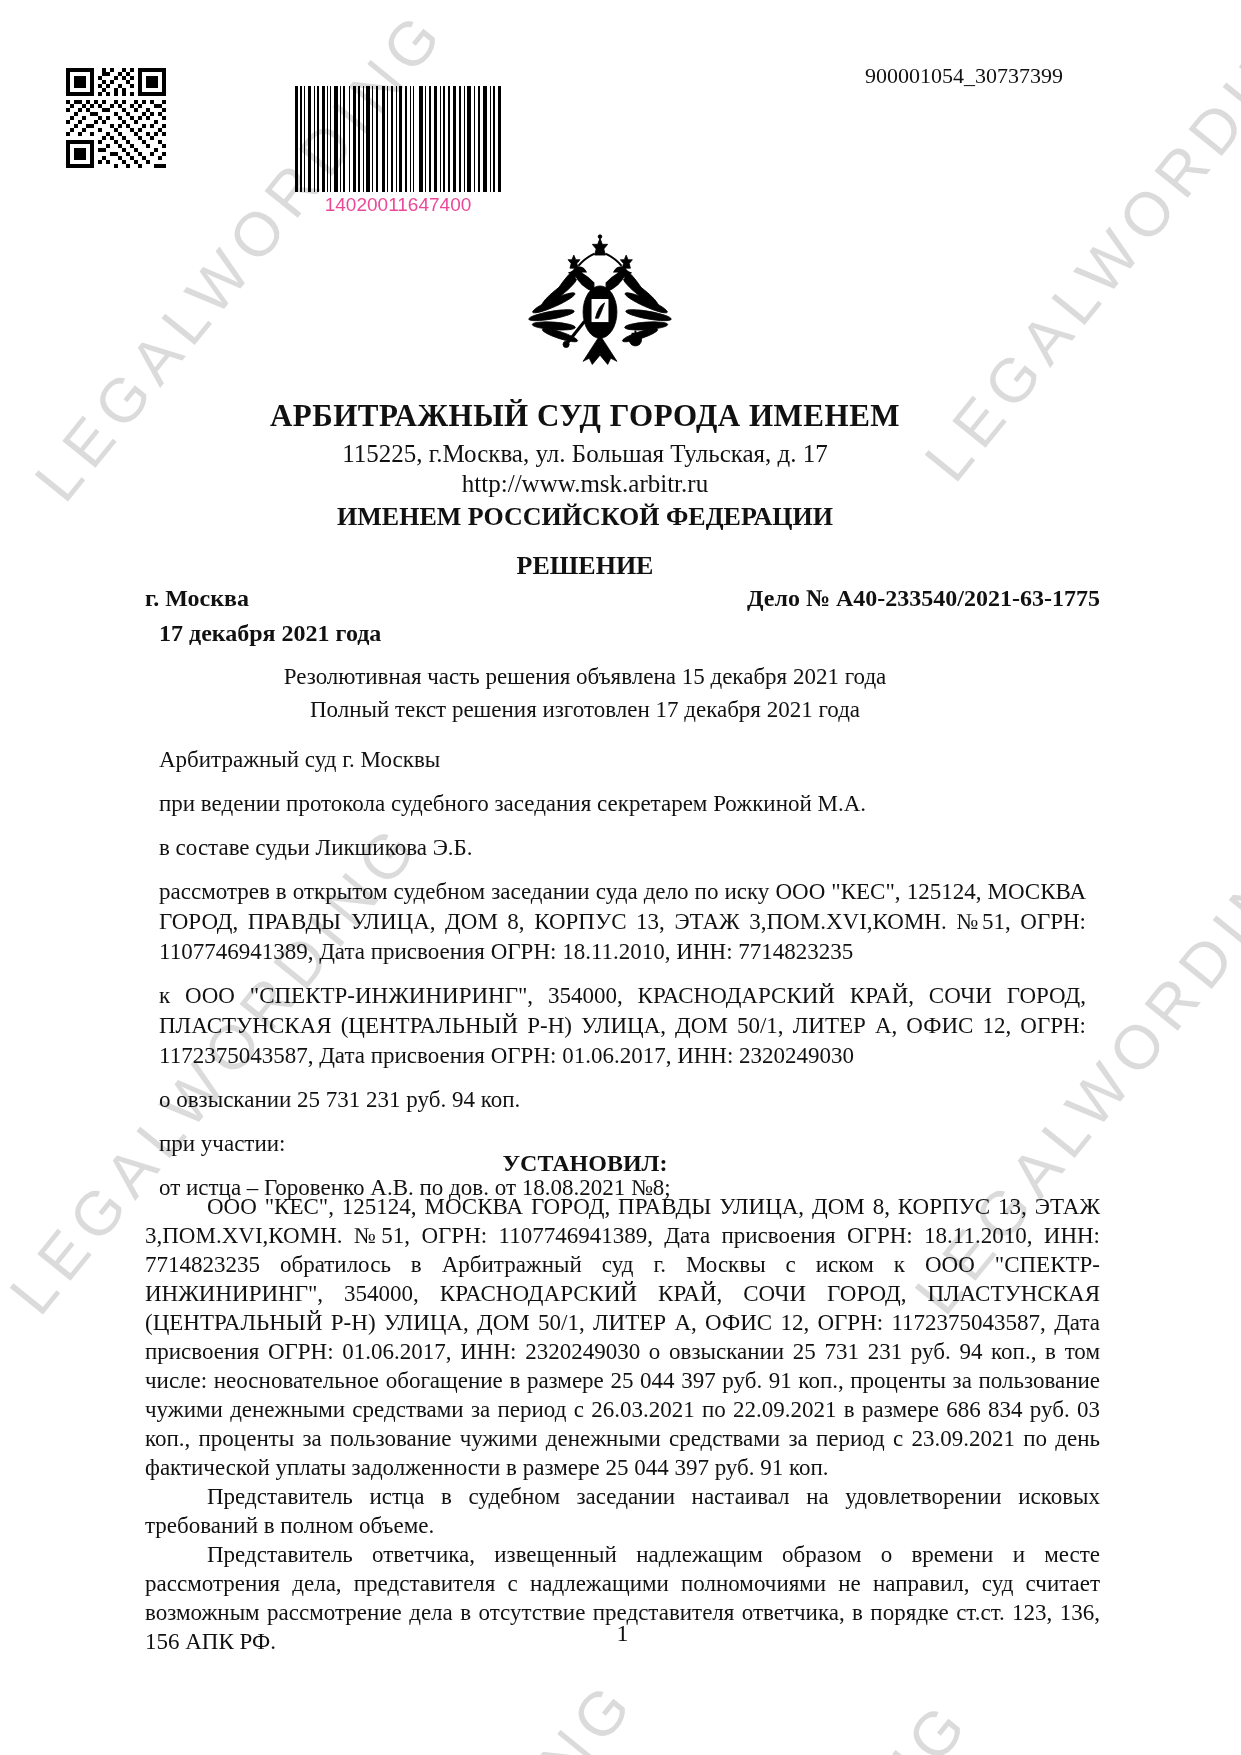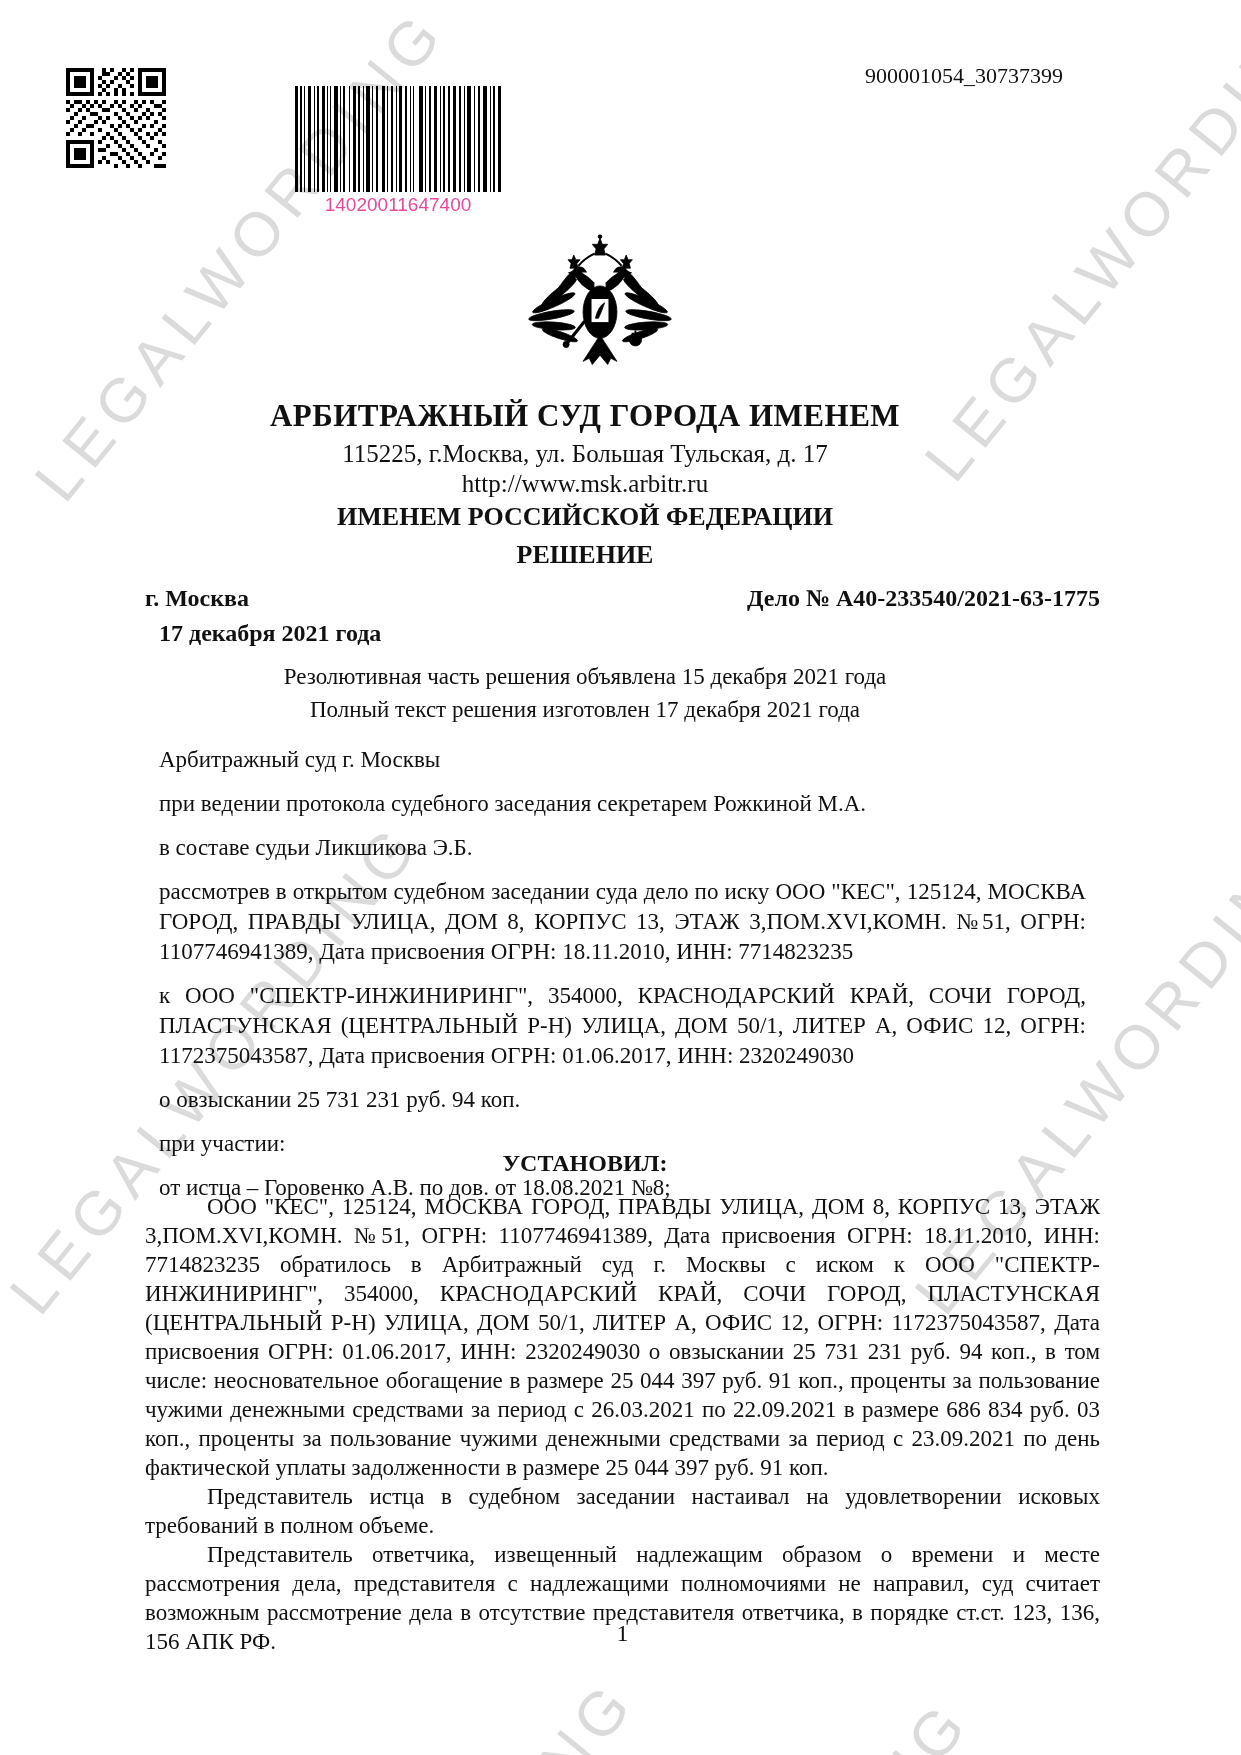--- a/index.html
+++ b/index.html
@@ -16,21 +16,21 @@
   .barcode-num{font-family:"Liberation Sans", sans-serif;font-size:19px;color:#ec4899;margin-top:2px;}
   .doc-num{position:absolute;top:63px;right:178px;font-size:22px;z-index:1;}
   
   .emblem{position:absolute;left:523px;top:230px;width:154px;height:158px;z-index:1;}
   
   .header{position:absolute;left:95px;top:398px;width:980px;text-align:center;z-index:1;}
   .court-name{font-size:31px;font-weight:bold;letter-spacing:.5px;}
   .addr{font-size:25px;margin-top:6px;}
   .site{font-size:25px;margin-top:2px;}
   .inname{font-size:26px;font-weight:bold;margin-top:4px;}
-  .rtype{font-size:26px;font-weight:bold;margin-top:8px;}
+  .rtype{font-size:26px;font-weight:bold;margin-top:19px;}
   
   .case-row{position:absolute;left:145px;top:585px;width:955px;z-index:1;
             display:flex;justify-content:space-between;font-size:24px;font-weight:bold;gap:40px;}
   .case-date{position:absolute;left:159px;top:620px;font-size:24px;font-weight:bold;z-index:1;}
   .resolutive{position:absolute;left:95px;top:660px;width:980px;text-align:center;
               font-size:23px;line-height:33px;z-index:1;}
   
   .intro{position:absolute;left:145px;top:731px;width:955px;font-size:23px;
          line-height:30px;z-index:1;}
   .intro p{margin:14px;text-align:justify;}

